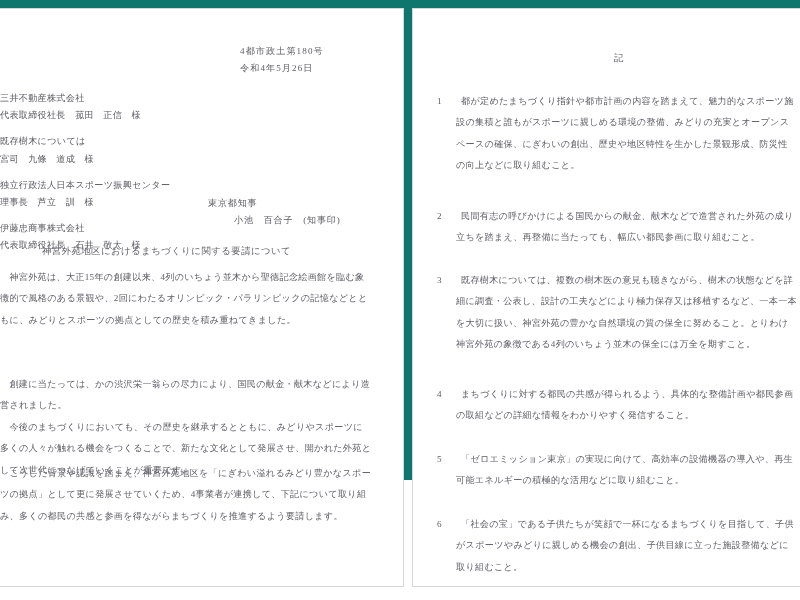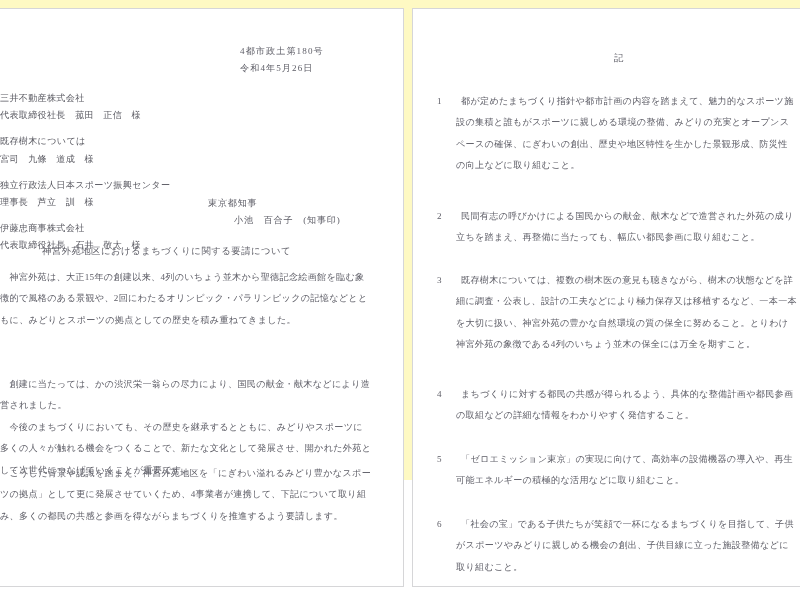--- a/index.html
+++ b/index.html
@@ -12,21 +12,21 @@
     overflow: hidden;
   }
   body {
     font-family: "Liberation Serif", "DejaVu Serif", serif;
     color: #5a5a62;
   }
   .viewport {
     position: relative;
     width: 800px;
     height: 480px;
-    background: #fef9c3;
+    background: #0f766e;
   }
 
   
   .page {
     position: absolute;
     top: 8px;
     height: 579px;
     background: #ffffff;
     border: 1px solid #d6d6d8;
     box-sizing: border-box;

